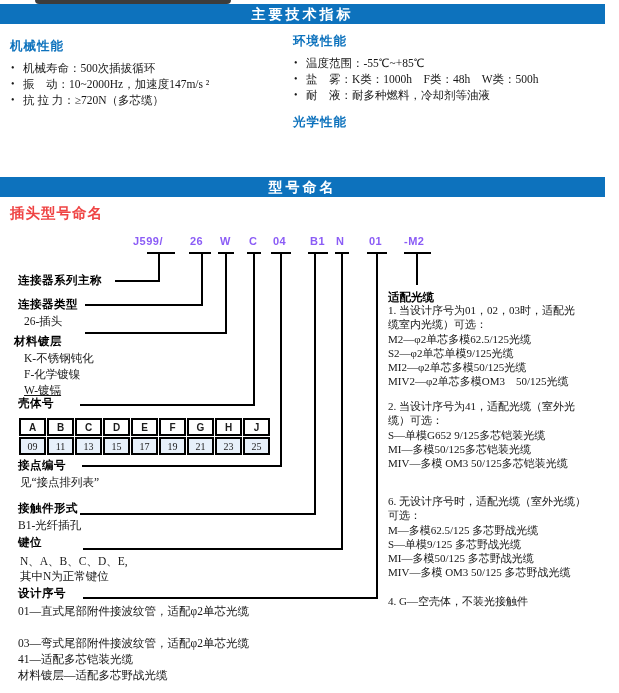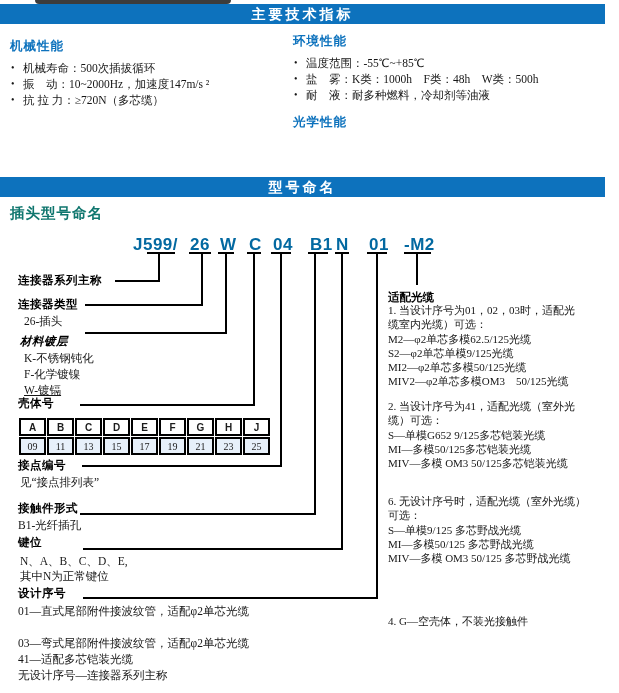--- a/index.html
+++ b/index.html
@@ -5,27 +5,27 @@
   html,body{margin:0;padding:0;background:#ffffff;}
   .page{position:relative;width:619px;height:693px;background:#fff;overflow:hidden;
         font-family:"Liberation Serif",serif;color:#1c1c1c;}
   .edge-artifact{position:absolute;left:35px;top:-4px;width:196px;height:8px;
         background:#3c3c3c;border-radius:0 0 4px 4px;}
   .blue-bar{position:absolute;left:0;width:605px;height:20px;background:#0d72bd;color:#fff;
         text-align:center;line-height:20px;font-family:"Liberation Sans",sans-serif;
         font-weight:bold;font-size:14px;letter-spacing:3px;}
   .sec-title{position:absolute;color:#0d72bd;font-family:"Liberation Sans",sans-serif;
         font-weight:bold;font-size:12.5px;letter-spacing:1px;}
-  .big-title{position:absolute;color:#0f766e;font-family:"Liberation Sans",sans-serif;
+  .big-title{position:absolute;color:#ef4444;font-family:"Liberation Sans",sans-serif;
         font-weight:bold;font-size:14.5px;letter-spacing:1px;}
   .bullets{position:absolute;}
   .bullet{position:relative;padding-left:13px;font-size:11.5px;line-height:16px;color:#161616;}
   .bullet::before{content:"•";position:absolute;left:1px;top:0;font-size:10px;}
   .ptoken{position:absolute;top:235px;font-family:"Liberation Sans",sans-serif;
-        font-weight:bold;font-size:17px;color:#0369a1;letter-spacing:0.5px;}
+        font-weight:bold;font-size:11px;color:#8b5cf6;letter-spacing:0.5px;}
   .hl{position:absolute;height:2px;background:#000;}
   .vl{position:absolute;width:2px;background:#000;}
   .blabel{position:absolute;font-family:"Liberation Sans",sans-serif;font-weight:bold;
         font-size:11.5px;color:#000;letter-spacing:0.5px;}
   .sub{position:absolute;font-size:11.5px;color:#161616;line-height:16px;}
   .shell-table{position:absolute;left:18px;top:417px;border-spacing:1px;background:#fff;}
   .shell-table td{border:2px solid #000;width:23px;height:14px;text-align:center;
         font-size:10px;padding:0;}
   .shell-table tr.hd td{font-family:"Liberation Sans",sans-serif;font-weight:bold;background:#fff;}
   .shell-table tr.vals td{background:#e7f0fa;}
@@ -98,21 +98,21 @@
   <div class="hl" style="left:82px;top:465px;width:200px;"></div>
   <div class="hl" style="left:80px;top:513px;width:236px;"></div>
   <div class="hl" style="left:83px;top:548px;width:260px;"></div>
   <div class="hl" style="left:83px;top:597px;width:295px;"></div>
 
   <div class="blabel" style="left:18px;top:273px;">连接器系列主称</div>
 
   <div class="blabel" style="left:18px;top:297px;">连接器类型</div>
   <div class="sub" style="left:24px;top:313px;">26-插头</div>
 
-  <div class="blabel" style="left:20px;top:334px;font-style:italic;">材料镀层</div>
+  <div class="blabel" style="left:14px;top:334px;">材料镀层</div>
   <div class="sub" style="left:24px;top:350px;">K-不锈钢钝化</div>
   <div class="sub" style="left:24px;top:366px;text-align:right;">F-化学镀镍</div>
   <div class="sub" style="left:24px;top:382px;text-decoration:underline;">W-镀镉</div>
 
   <div class="blabel" style="left:18px;top:396px;">壳体号</div>
   <table class="shell-table">
     <tbody>
         <tr class="hd">
       <td>A</td>
       <td>B</td>
@@ -145,21 +145,21 @@
   <div class="sub" style="left:18px;top:517px;">B1-光纤插孔</div>
 
   <div class="blabel" style="left:18px;top:535px;">键位</div>
   <div class="sub" style="left:20px;top:553px;">N、A、B、C、D、E,</div>
   <div class="sub" style="left:20px;top:568px;">其中N为正常键位</div>
 
   <div class="blabel" style="left:18px;top:586px;">设计序号</div>
   <div class="sub" style="left:18px;top:603px;">01—直式尾部附件接波纹管，适配φ2单芯光缆</div>
   <div class="sub" style="left:18px;top:635px;">03—弯式尾部附件接波纹管，适配φ2单芯光缆</div>
   <div class="sub" style="left:18px;top:651px;">41—适配多芯铠装光缆</div>
-  <div class="sub" style="left:18px;top:667px;">无设计序号—连接器系列主称</div>
+  <div class="sub" style="left:18px;top:667px;">材料镀层—适配多芯野战光缆</div>
 
   <div class="cable-title">适配光缆</div>
 
   <div class="cable-block" style="top:303px;">
     <div>1. 当设计序号为01，02，03时，适配光</div>
     <div>缆室内光缆）可选：</div>
     <div>M2—φ2单芯多模62.5/125光缆</div>
     <div>S2—φ2单芯单模9/125光缆</div>
     <div>MI2—φ2单芯多模50/125光缆</div>
     <div>MIV2—φ2单芯多模OM3　50/125光缆</div>
@@ -169,22 +169,23 @@
     <div>2. 当设计序号为41，适配光缆（室外光</div>
     <div>缆）可选：</div>
     <div>S—单模G652 9/125多芯铠装光缆</div>
     <div>MI—多模50/125多芯铠装光缆</div>
     <div>MIV—多模 OM3 50/125多芯铠装光缆</div>
   </div>
 
   <div class="cable-block" style="top:494px;">
     <div>6. 无设计序号时，适配光缆（室外光缆）</div>
     <div>可选：</div>
+    <div>M—多模62.5/125 多芯野战光缆</div>
     <div>S—单模9/125 多芯野战光缆</div>
     <div>MI—多模50/125 多芯野战光缆</div>
     <div>MIV—多模 OM3 50/125 多芯野战光缆</div>
   </div>
 
-  <div class="cable-block" style="top:594px;margin-top:20px;">
+  <div class="cable-block" style="top:594px;">
     <div>4. G—空壳体，不装光接触件</div>
   </div>
 
 </div>
 
 </body></html>

